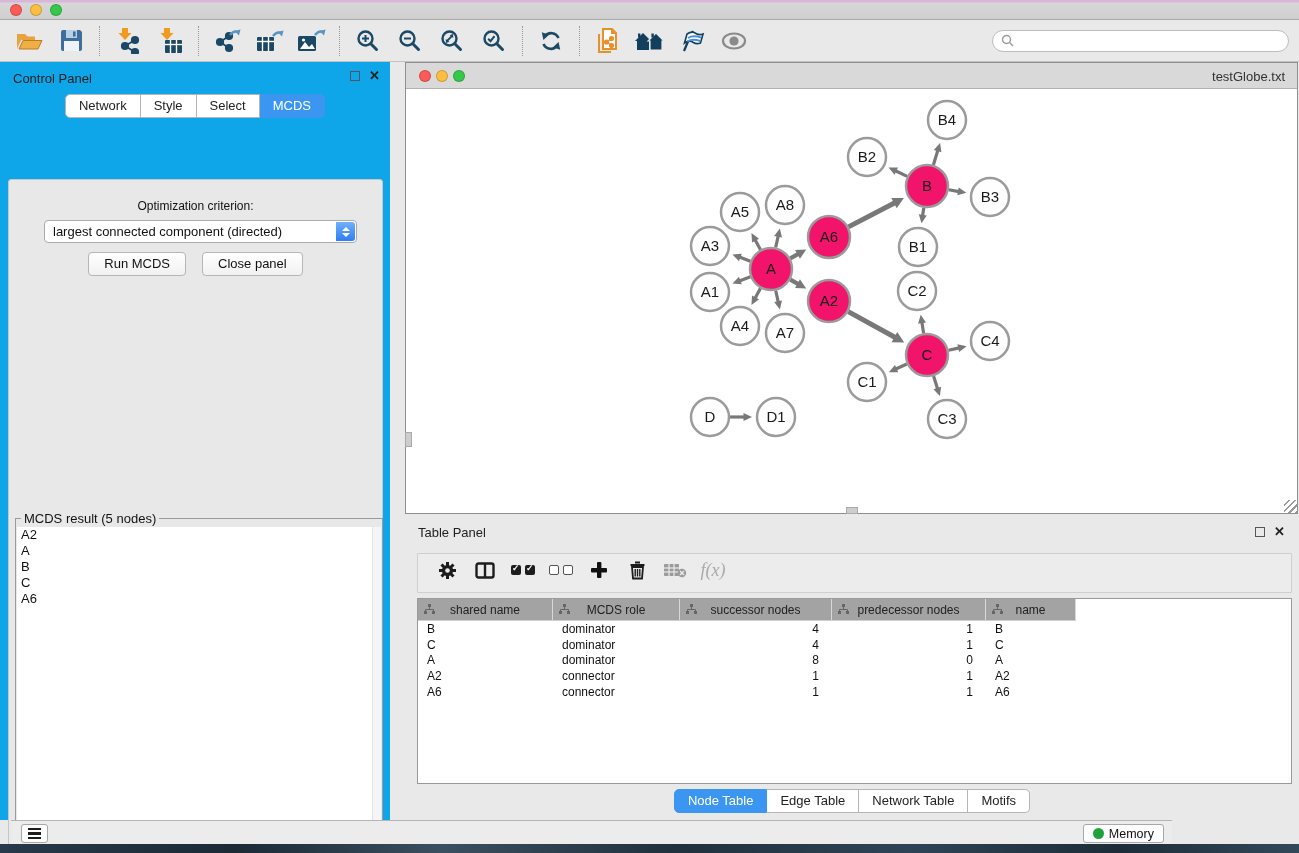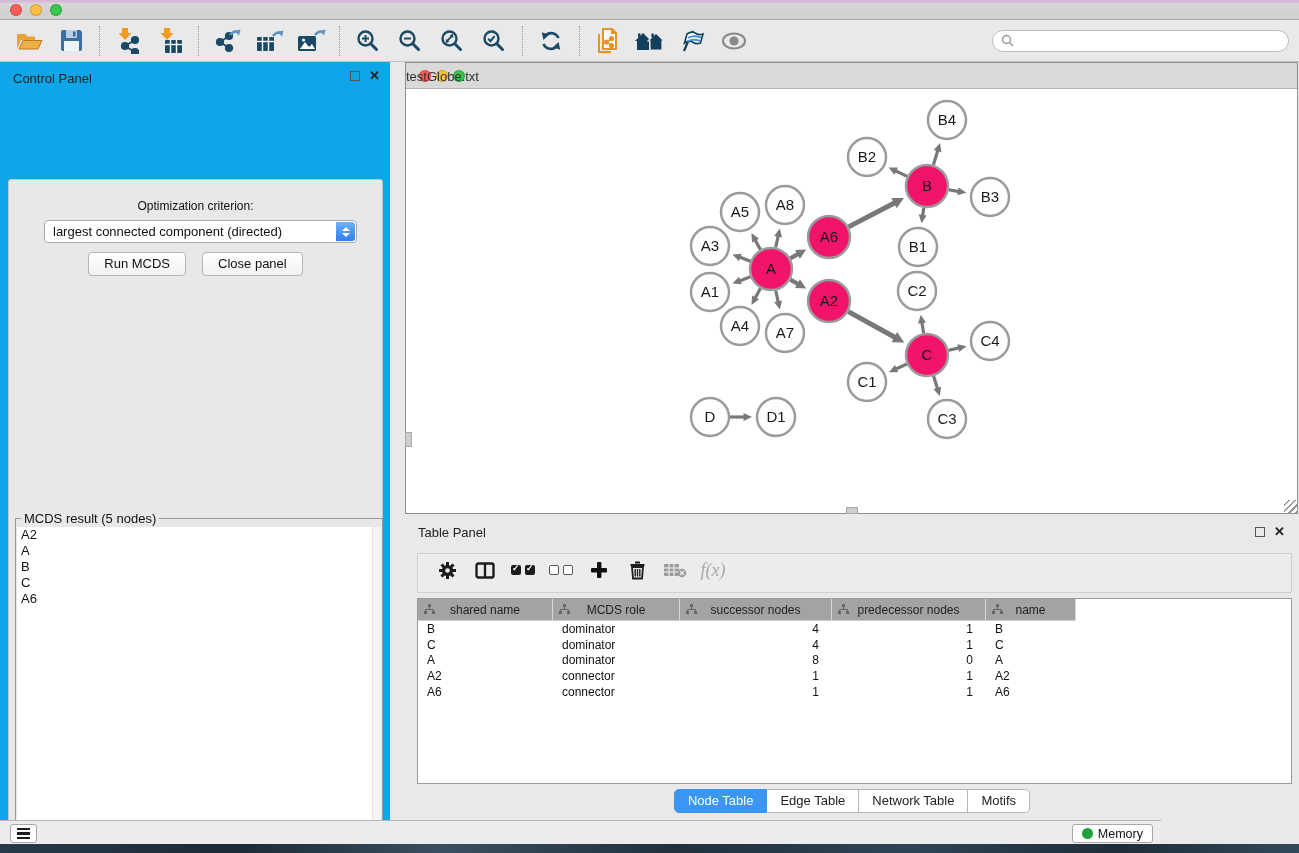--- a/index.html
+++ b/index.html
@@ -66,21 +66,21 @@
     overflow:hidden; }
   .result-scroll { position:absolute; right:0; top:0; bottom:0; width:9px; background:#f5f5f5;
     border-left:1px solid #e4e4e4; }
   .result-item { font-size:13px; line-height:16px; padding-left:4px; color:#111; }
 
   
   .net-window { position:absolute; left:405px; top:62px; width:893px; height:452px;
     background:#fff; border:1px solid #8f8f8f; }
   .net-titlebar { position:relative; height:26px; background:#d9d9d9; border-bottom:1px solid #b2b2b2; }
   .net-titlebar .lights { top:7px; left:13px; gap:5px; }
-  .net-titlebar .title { position:absolute; left:0; right:0; top:6px; text-align:left; font-size:13px; color:#333; }
+  .net-titlebar .title { position:absolute; left:0; right:12px; top:6px; text-align:right; font-size:13px; color:#333; }
   .net-canvas { position:absolute; left:0; top:26px; right:0; bottom:0; background:#fff; }
   .net-canvas svg { position:absolute; left:0; top:0; }
   .vscroll-thumb { position:absolute; left:-1px; top:369px; width:7px; height:15px;
     background:#cdcdcd; border:1px solid #aaa; }
   .hscroll-thumb { position:absolute; left:440px; bottom:-1px; width:12px; height:7px;
     background:#cdcdcd; border:1px solid #aaa; }
   .resize-corner { position:absolute; right:0; bottom:0; width:13px; height:13px;
     background:repeating-linear-gradient(135deg, transparent 0 3px, #9a9a9a 3px 4.5px); }
 
   
@@ -106,21 +106,21 @@
     align-items:center; justify-content:center; }
   .th .tree-ic { position:absolute; left:6px; top:5px; }
   .trow { display:flex; height:15.7px; align-items:center; }
   .td { font-size:12px; color:#111; overflow:hidden; white-space:nowrap; }
   .td.left { padding-left:9px; text-align:left; }
   .td.right { padding-right:13px; text-align:right; }
 
   .tp-tabs { position:absolute; left:0; right:0; bottom:7px; display:flex; justify-content:center; }
 
   
-  .statusbar { position:absolute; left:0; top:820px; width:1161px; height:24px; background:#ececec;
+  .statusbar { position:absolute; left:11px; top:820px; width:1161px; height:24px; background:#ececec;
     border-top:1px solid #b5b5b5;padding-left:12px; }
   .list-btn { position:absolute; left:10px; top:3px; width:27px; height:19px; background:#fdfdfd;
     border:1px solid #a8a8a8; border-radius:3px; display:flex; align-items:center; justify-content:center; }
   .list-glyph { width:13px; height:11px; display:flex; flex-direction:column; justify-content:space-between; }
   .list-glyph i { display:block; height:2.4px; background:#1c1c1c; position:relative; }
   .memory-btn { position:absolute; right:8px; top:3px; height:19px; background:#fdfdfd;
     border:1px solid #a8a8a8; border-radius:3px; display:flex; align-items:center; gap:5px;
     padding:0 9px; font-size:12.5px; color:#111; }
   .mem-dot { width:11px; height:11px; border-radius:50%; background:#1fa23c; }
   .wallpaper { position:absolute; left:0; top:844px; width:1299px; height:9px;
@@ -301,20 +301,26 @@
 </div>
 
 <div class="control-panel">
   <div class="cp-header">
     <span class="cp-title">Control Panel</span>
     <span class="win-icons">
       <span class="float-ic"></span>
       <span class="close-ic">✕</span>
     </span>
   </div>
+  <div class="cp-tabs">
+      <div class="seg-tab">Network</div>
+      <div class="seg-tab">Style</div>
+      <div class="seg-tab">Select</div>
+      <div class="seg-tab active">MCDS</div>
+    </div>
   <div class="cp-content">
     <div class="opt-label">Optimization criterion:</div>
     <div class="combo">
       <span>largest connected component (directed)</span>
       <span class="stepper">
         <span class="tri-up"></span>
           <span class="tri-down"></span>
       </span>
     </div>
     <div class="cp-buttons">

